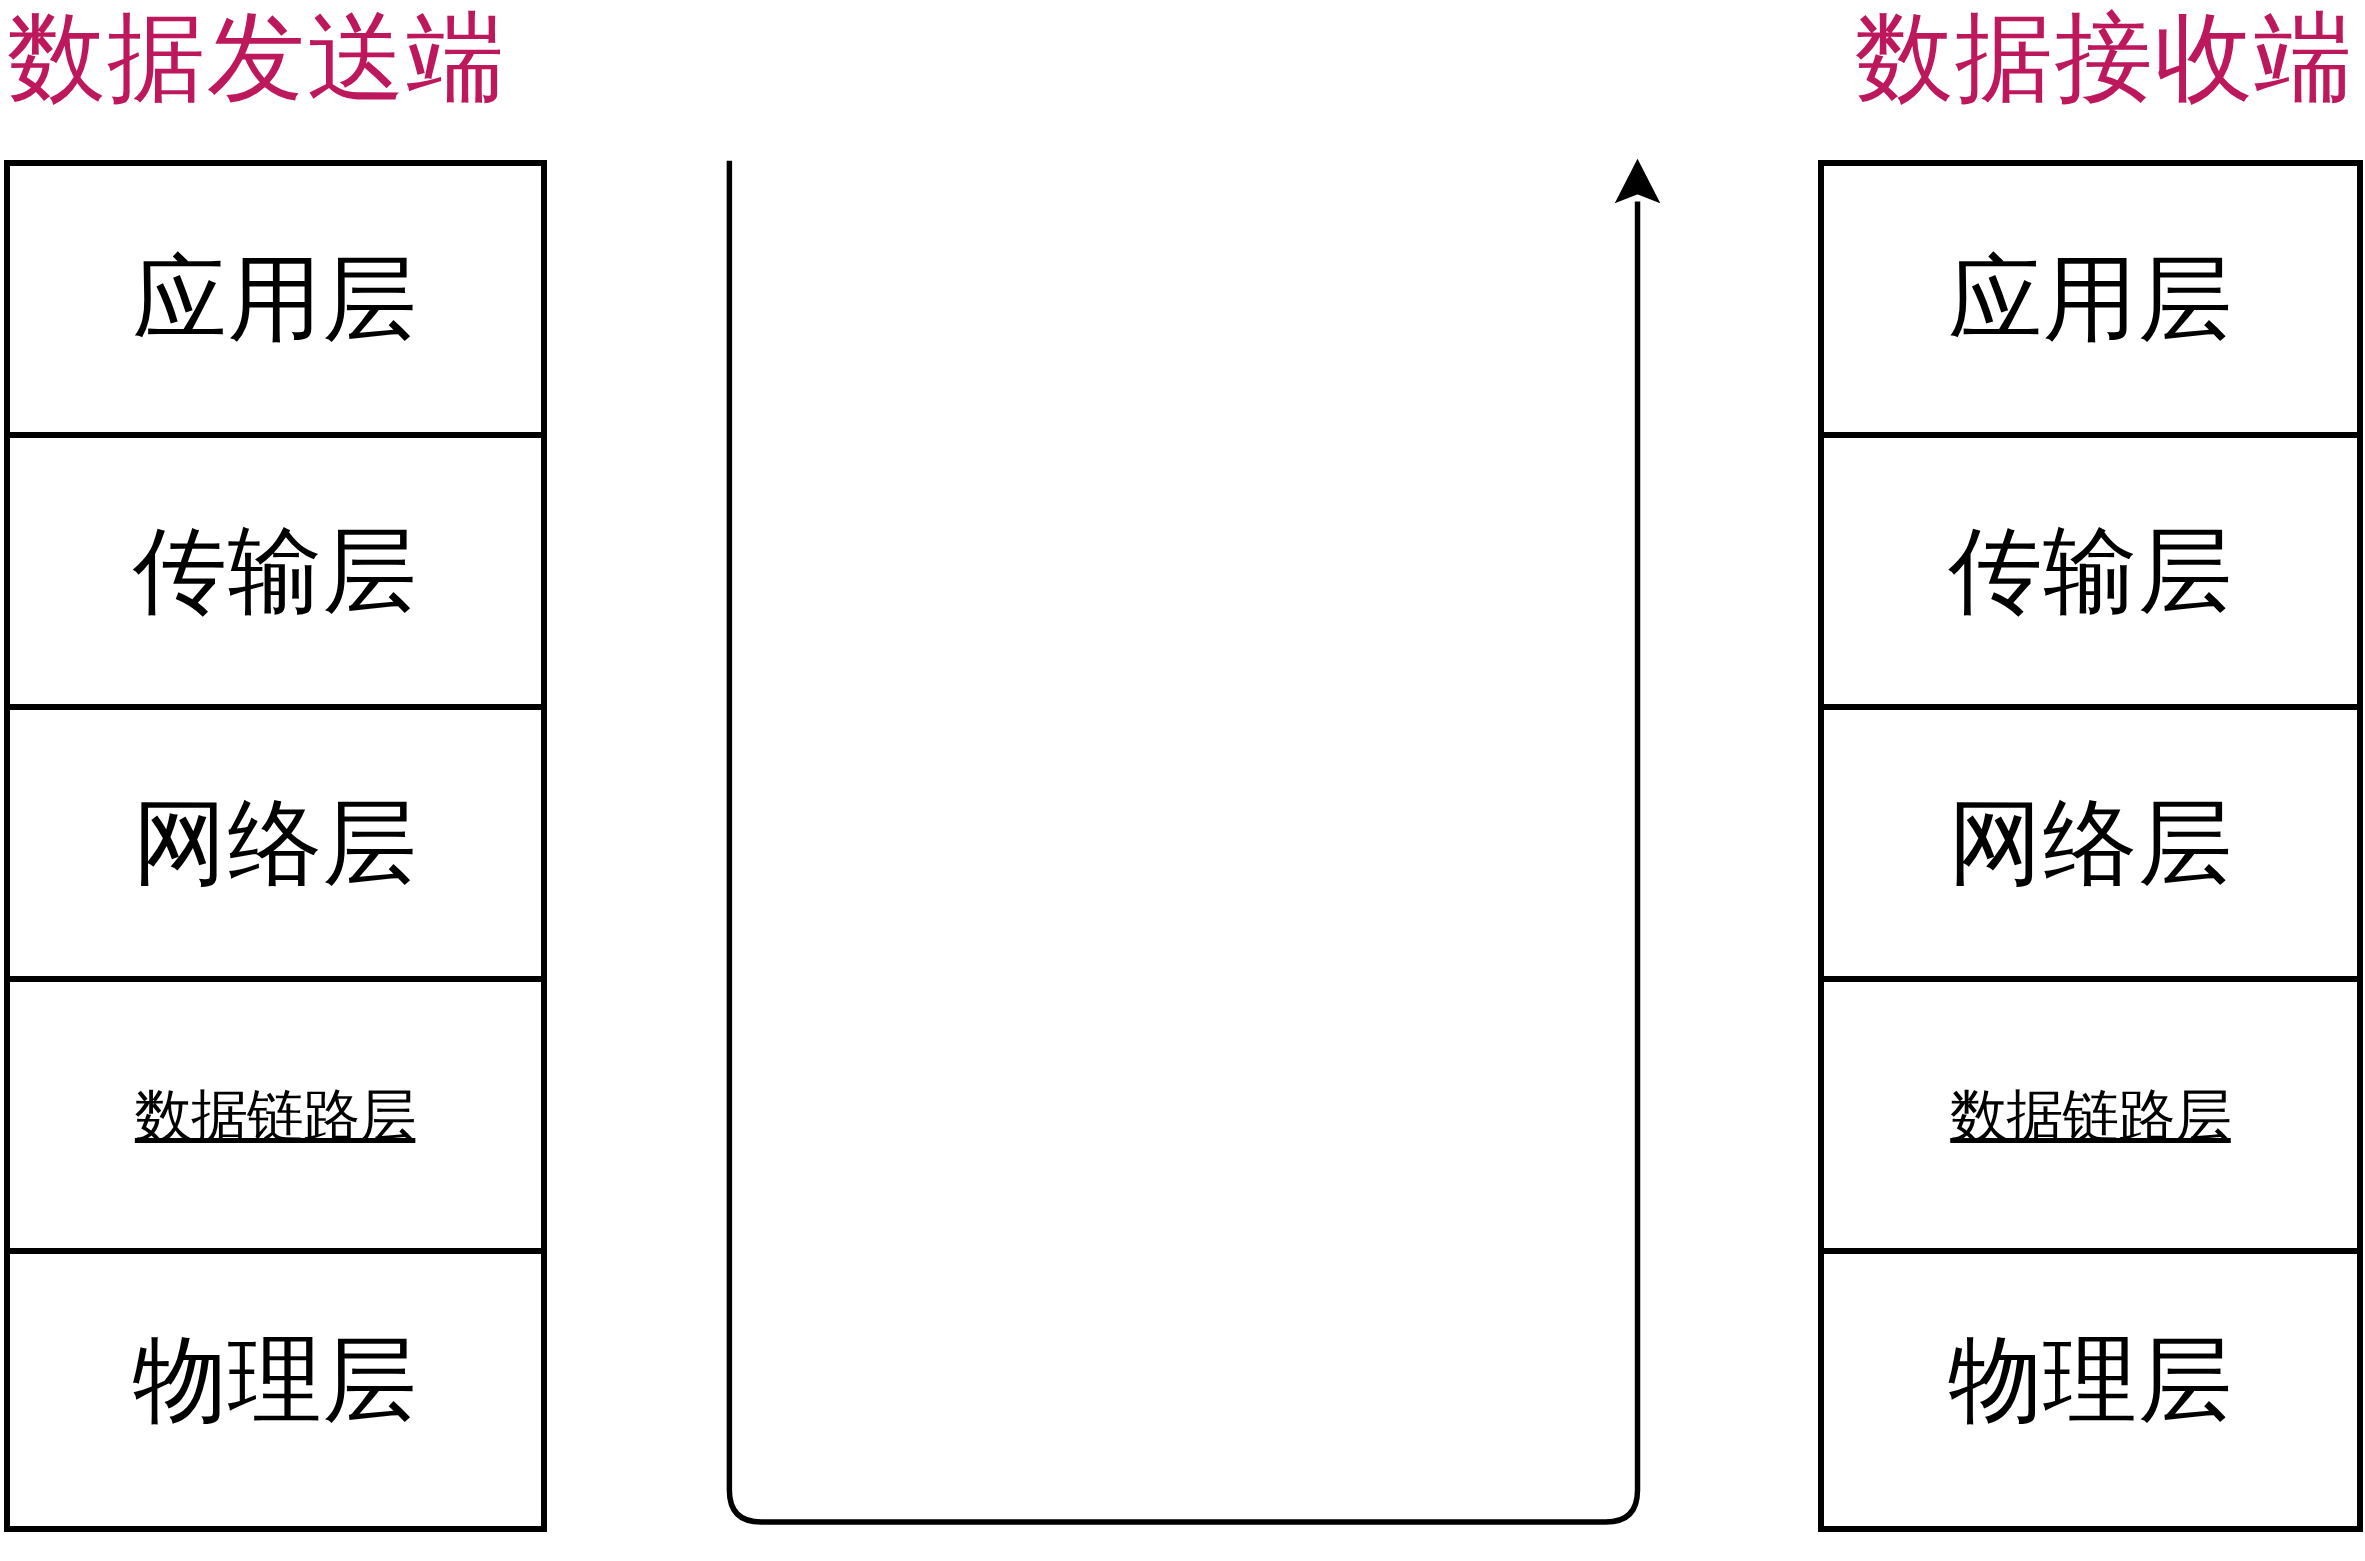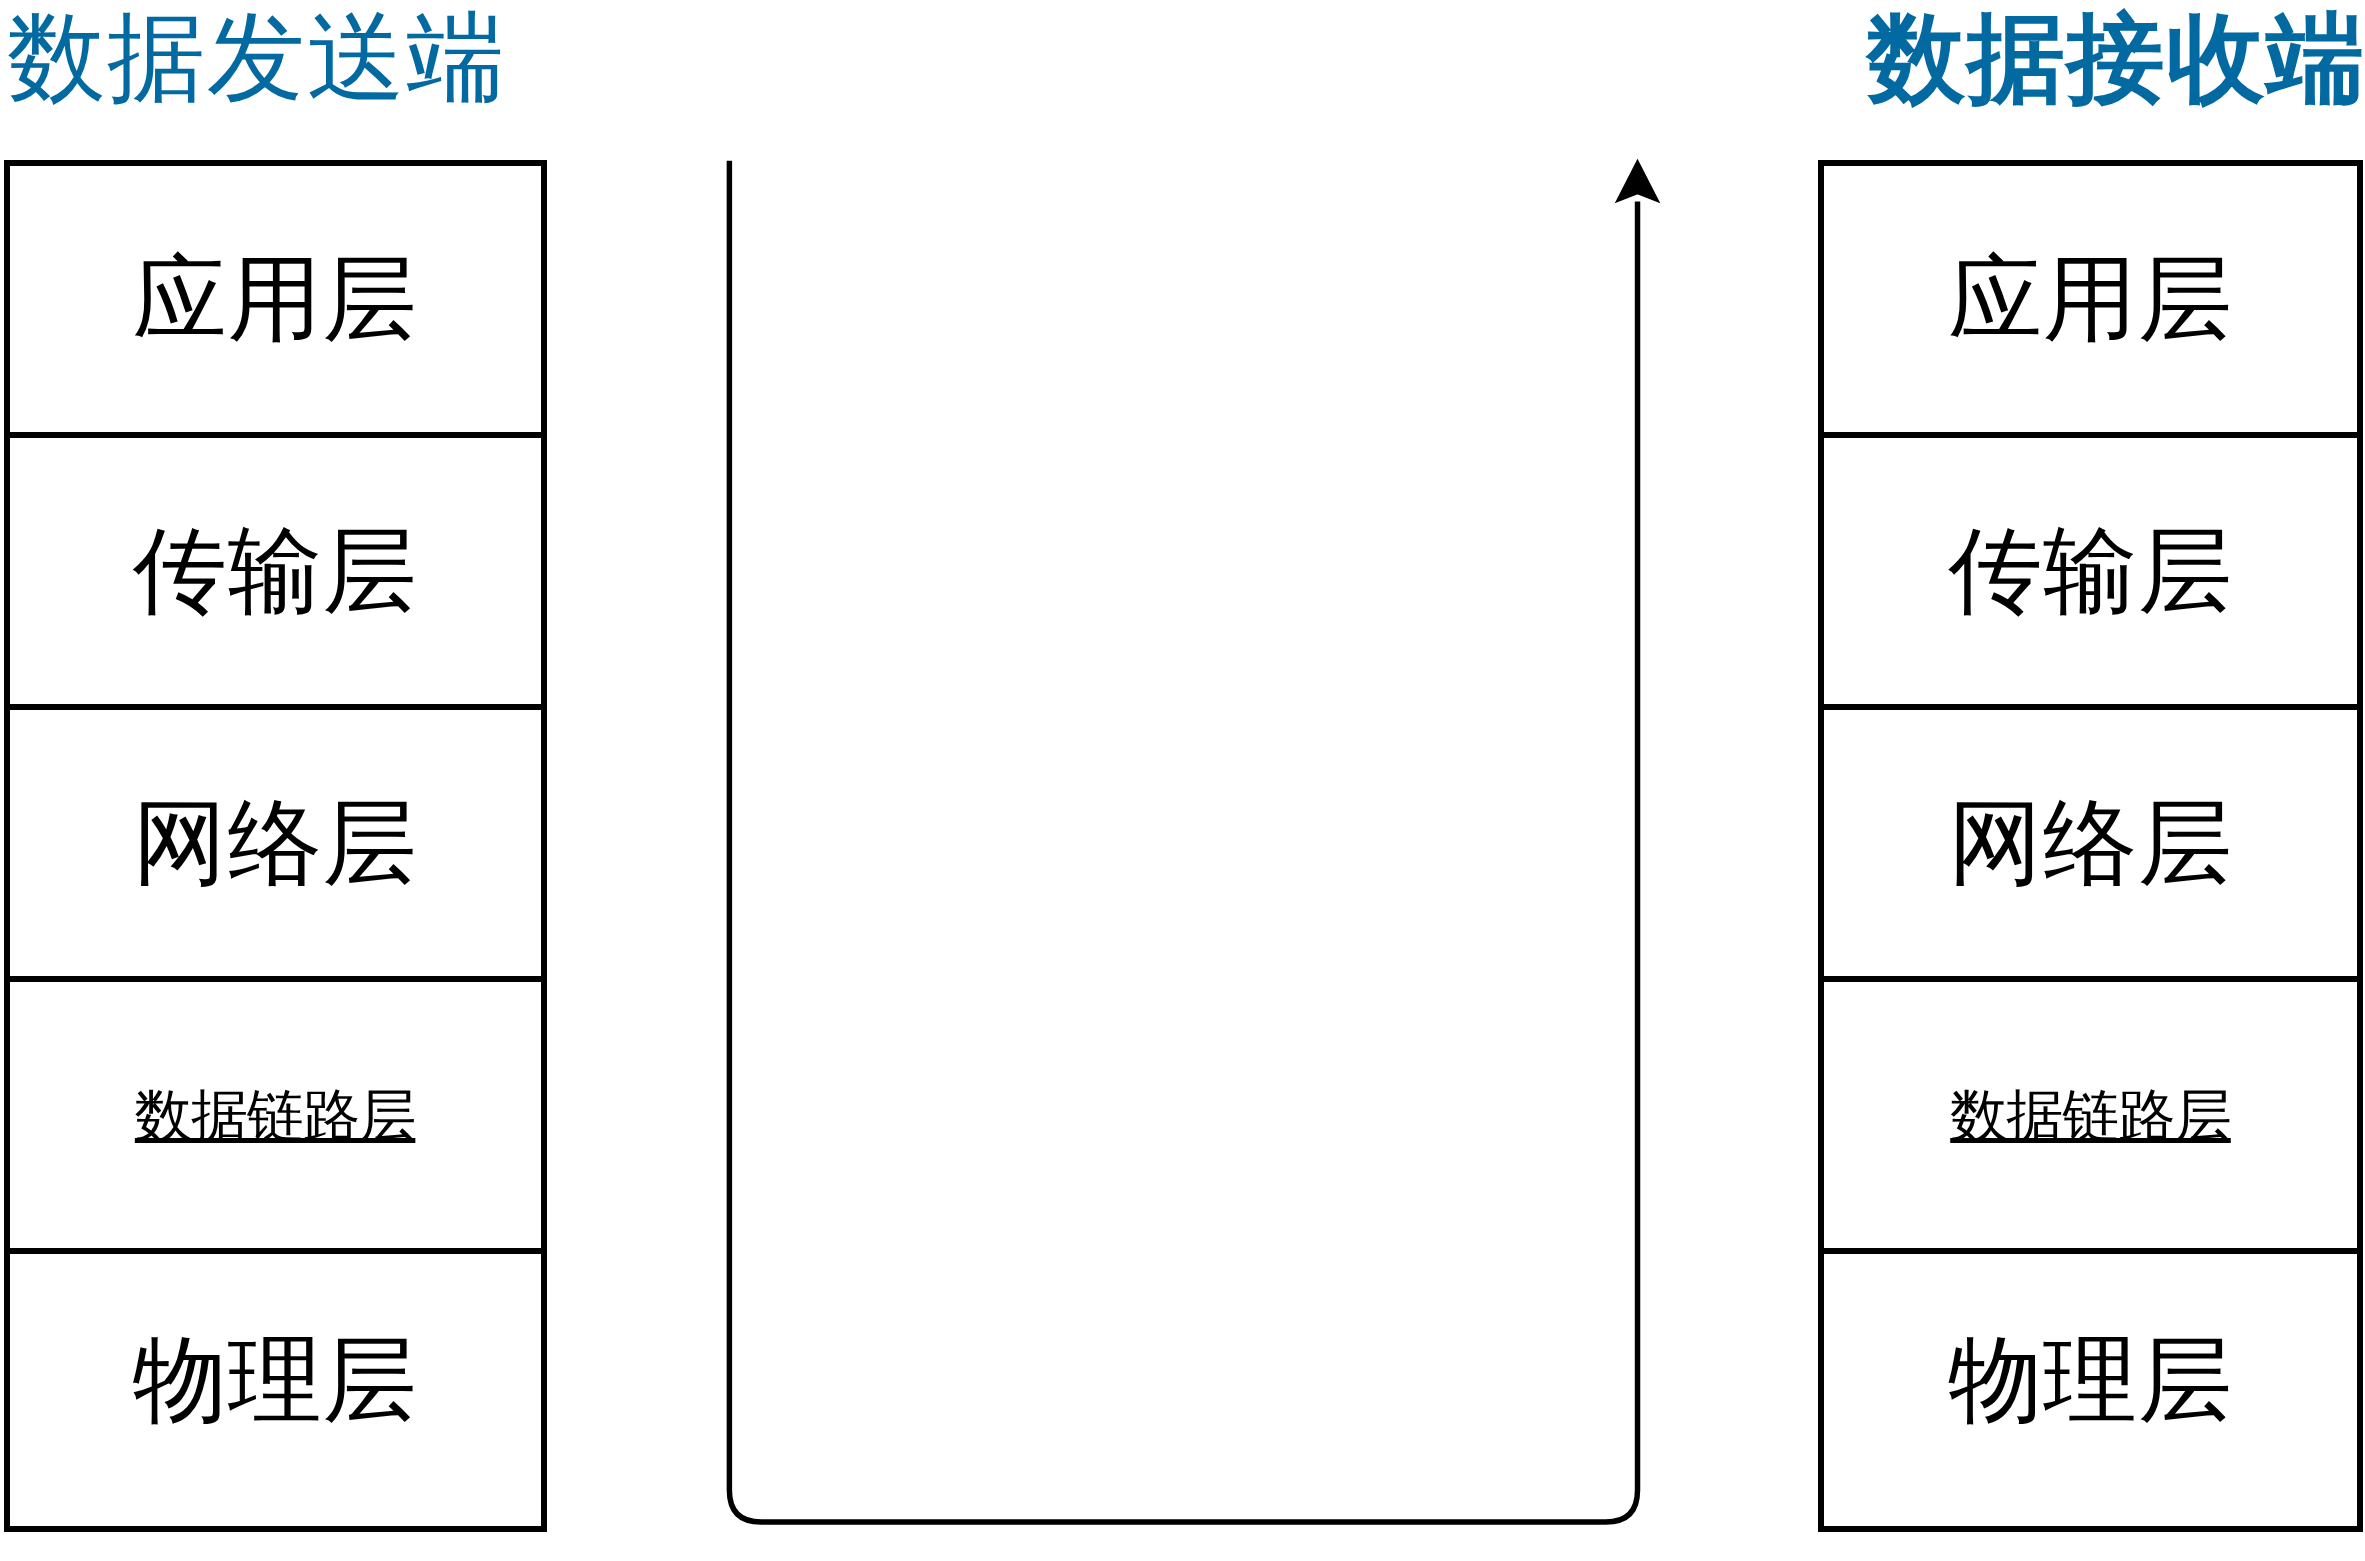--- a/index.html
+++ b/index.html
@@ -21,32 +21,31 @@
     background: #ffffff;
   }
 
   
   .title {
     position: absolute;
     font-family: "DejaVu Serif", "Liberation Serif", serif;
     font-size: 98px;
     line-height: 107px;
     letter-spacing: 1.8px;
-    color: #0369a1;
+    color: #be185d;
     white-space: nowrap;
   }
   #title-sender {
     left: 7.3px;
     top: 3.6px;
   }
   #title-receiver {
-    right: 0px;
+    right: 12px;
     top: 3.6px;
     text-align: right;
-    font-weight: bold;
   }
 
   
   .stack {
     position: absolute;
     top: 160px;
     height: 1372px;
     box-sizing: border-box;
     border: 6.4px solid #000000;
     background: #ffffff;

